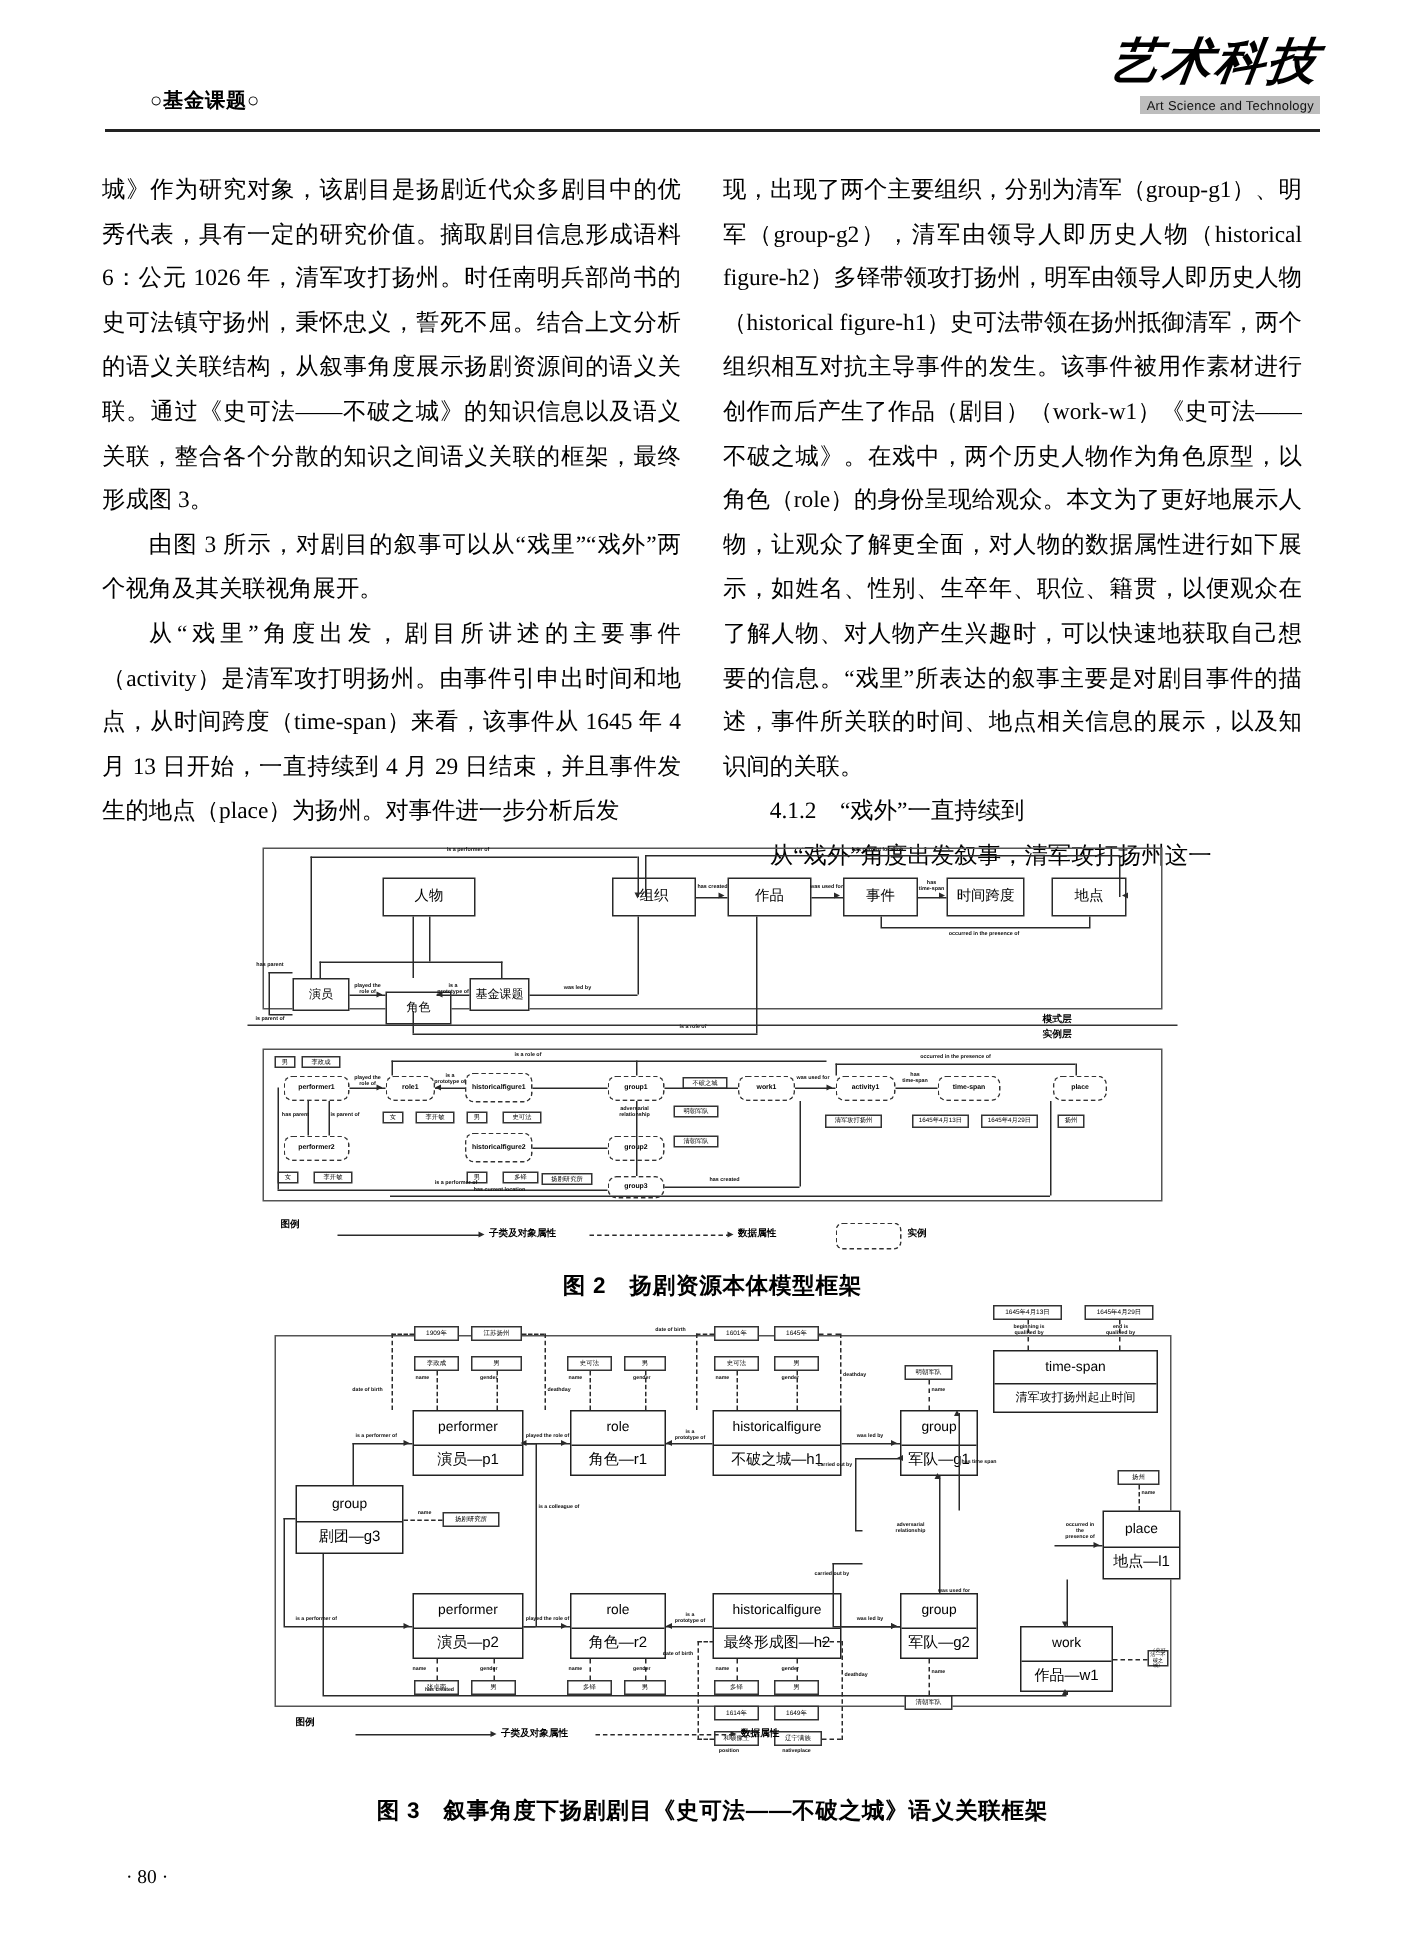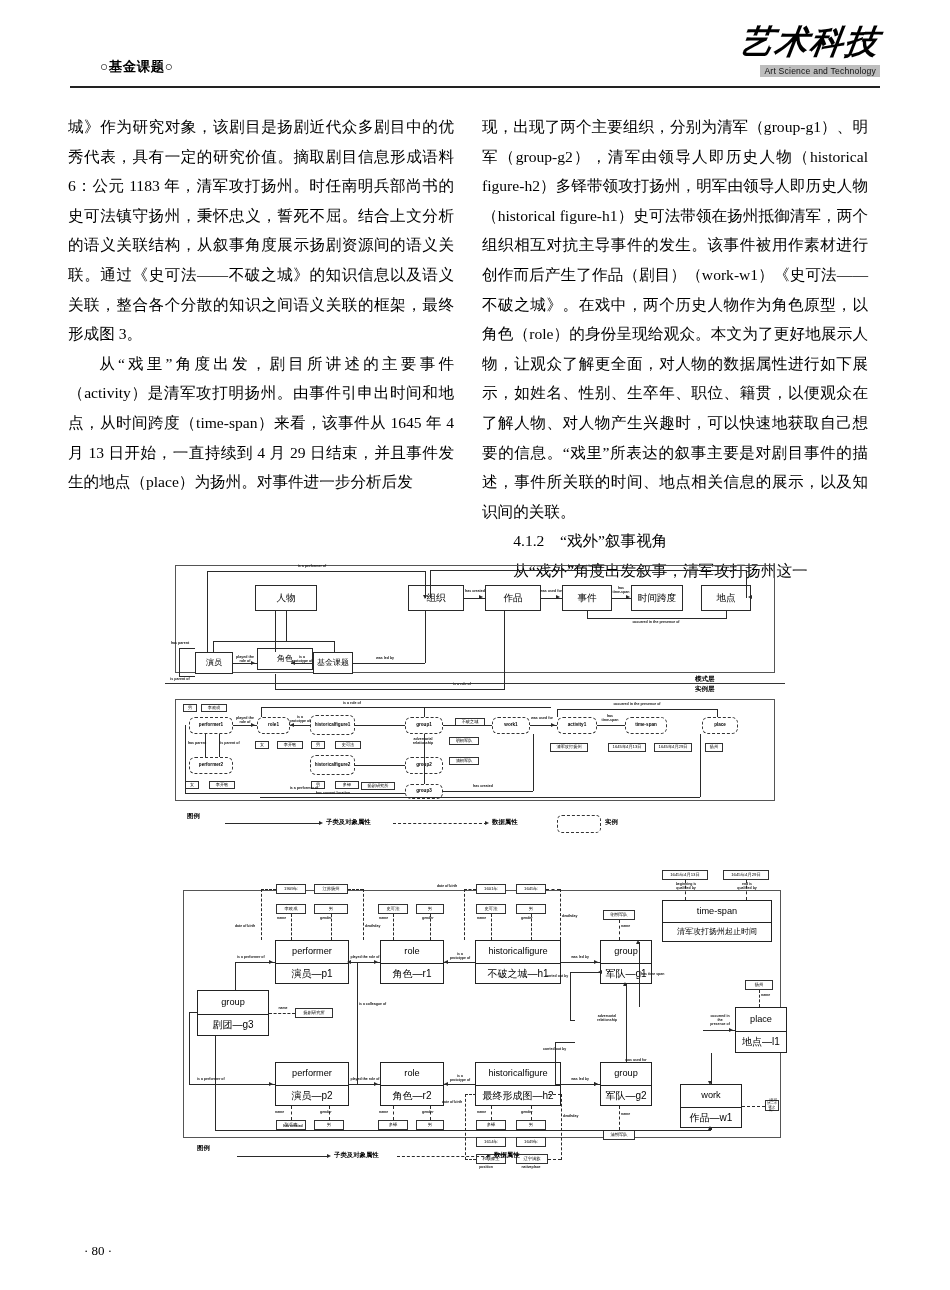--- a/index.html
+++ b/index.html
@@ -107,42 +107,43 @@
   <div class="hdr">
     <div class="hdr-left">○基金课题○</div>
     <div class="logo">
       <div class="logo-cn">艺术科技</div>
       <div class="logo-en">Art Science and Technology</div>
     </div>
     <div class="hdr-rule"></div>
   </div>
 
   <div class="col left">
-    <p>城》作为研究对象，该剧目是扬剧近代众多剧目中的优秀代表，具有一定的研究价值。摘取剧目信息形成语料 6：公元 1183 年，清军攻打扬州。时任南明兵部尚书的史可法镇守扬州，秉怀忠义，誓死不屈。结合上文分析的语义关联结构，从叙事角度展示扬剧资源间的语义关联。通过《史可法——不破之城》的知识信息以及语义关联，整合各个分散的知识之间语义关联的框架，最终形成图 3。</p>
+    <p>城》作为研究对象，该剧目是扬剧近代众多剧目中的优秀代表，具有一定的研究价值。摘取剧目信息形成语料 6：公元 1026 年，清军攻打扬州。时任南明兵部尚书的史可法镇守扬州，秉怀忠义，誓死不屈。结合上文分析的语义关联结构，从叙事角度展示扬剧资源间的语义关联。通过《史可法——不破之城》的知识信息以及语义关联，整合各个分散的知识之间语义关联的框架，最终形成图 3。</p>
+    <p class="ind">由图 3 所示，对剧目的叙事可以从“戏里”“戏外”两个视角及其关联视角展开。</p>
     <p class="ind">从“戏里”角度出发，剧目所讲述的主要事件（activity）是清军攻打明扬州。由事件引申出时间和地点，从时间跨度（time-span）来看，该事件从 1645 年 4 月 13 日开始，一直持续到 4 月 29 日结束，并且事件发生的地点（place）为扬州。对事件进一步分析后发</p>
   </div>
 
   <div class="col right">
     <p>现，出现了两个主要组织，分别为清军（group-g1）、明军（group-g2），清军由领导人即历史人物（historical figure-h2）多铎带领攻打扬州，明军由领导人即历史人物（historical figure-h1）史可法带领在扬州抵御清军，两个组织相互对抗主导事件的发生。该事件被用作素材进行创作而后产生了作品（剧目）（work-w1）《史可法——不破之城》。在戏中，两个历史人物作为角色原型，以角色（role）的身份呈现给观众。本文为了更好地展示人物，让观众了解更全面，对人物的数据属性进行如下展示，如姓名、性别、生卒年、职位、籍贯，以便观众在了解人物、对人物产生兴趣时，可以快速地获取自己想要的信息。“戏里”所表达的叙事主要是对剧目事件的描述，事件所关联的时间、地点相关信息的展示，以及知识间的关联。</p>
-    <p class="ind">4.1.2　“戏外”叙事视角</p>
+    <p class="ind">4.1.2　“戏外”一直持续到</p>
     <p class="ind">从“戏外”角度出发叙事，清军攻打扬州这一</p>
   </div>
 
   <div class="fig" id="fig2">
 
     <div class="f2box"></div>
 
     <div class="nd" style="left:90px;top:20px;width:62px;height:26px;">人物</div>
     <div class="nd" style="left:243px;top:20px;width:56px;height:26px;">组织</div>
     <div class="nd" style="left:320px;top:20px;width:56px;height:26px;">作品</div>
     <div class="nd" style="left:397px;top:20px;width:50px;height:26px;">事件</div>
     <div class="nd" style="left:466px;top:20px;width:52px;height:26px;">时间跨度</div>
     <div class="nd" style="left:536px;top:20px;width:50px;height:26px;">地点</div>
     <div class="nd sm" style="left:30px;top:87px;width:38px;height:22px;">演员</div>
-    <div class="nd sm" style="left:92px;top:83px;width:56px;height:22px;">角色</div>
+    <div class="nd sm" style="left:92px;top:96px;width:44px;height:22px;">角色</div>
     <div class="nd sm" style="left:148px;top:87px;width:40px;height:22px;">基金课题</div>
 
     <div class="ln lnh" style="left:299px;top:33px;width:21px;"></div>
     <div class="arw r" style="left:314px;top:30px;"></div>
     <div class="lbl" style="left:296px;top:24px;width:28px;">has created</div>
 
     <div class="ln lnh" style="left:376px;top:33px;width:21px;"></div>
     <div class="arw r" style="left:391px;top:30px;"></div>
     <div class="lbl" style="left:372px;top:24px;width:28px;">was used for</div>
 
@@ -283,20 +284,21 @@
     <div class="ln lnh" style="left:60px;top:258px;width:96px;height:1.4px;"></div>
     <div class="arw r" style="left:154px;top:255.5px;"></div>
     <div class="lg" style="left:161px;top:253px;">子类及对象属性</div>
     <div class="dl" style="left:228px;top:258px;width:94px;"></div>
     <div class="arw r" style="left:320px;top:255.5px;"></div>
     <div class="lg" style="left:327px;top:253px;">数据属性</div>
     <div class="lgbox" style="left:392px;top:250px;width:42px;height:16px;"></div>
     <div class="lg" style="left:440px;top:253px;">实例</div>
   </div>
 
+  <div class="figcap" style="left:0;top:848px;">图 2　扬剧资源本体模型框架</div>
 
   <div class="fig" id="fig3">
     <div id="f3frame"></div>
 
     <div class="g3" style="left:100px;top:78px;width:74px;height:44px;">
       <div class="t">performer</div>
       <div class="b">演员—p1</div>
     </div>
     <div class="g3" style="left:205px;top:78px;width:64px;height:44px;">
       <div class="t">role</div>
@@ -525,15 +527,16 @@
 
     <div class="lg" style="left:22px;top:282px;">图例</div>
     <div class="ln lnh" style="left:62px;top:294px;width:92px;height:1.4px;"></div>
     <div class="arw r" style="left:152px;top:291.5px;"></div>
     <div class="lg" style="left:159px;top:289px;">子类及对象属性</div>
     <div class="dl" style="left:222px;top:294px;width:92px;"></div>
     <div class="arw r" style="left:312px;top:291.5px;"></div>
     <div class="lg" style="left:319px;top:289px;">数据属性</div>
   </div>
 
+  <div class="figcap" style="left:0;top:1198px;">图 3　叙事角度下扬剧剧目《史可法——不破之城》语义关联框架</div>
 
   <div class="pgnum">· 80 ·</div>
 </div>
 
 </body></html>

